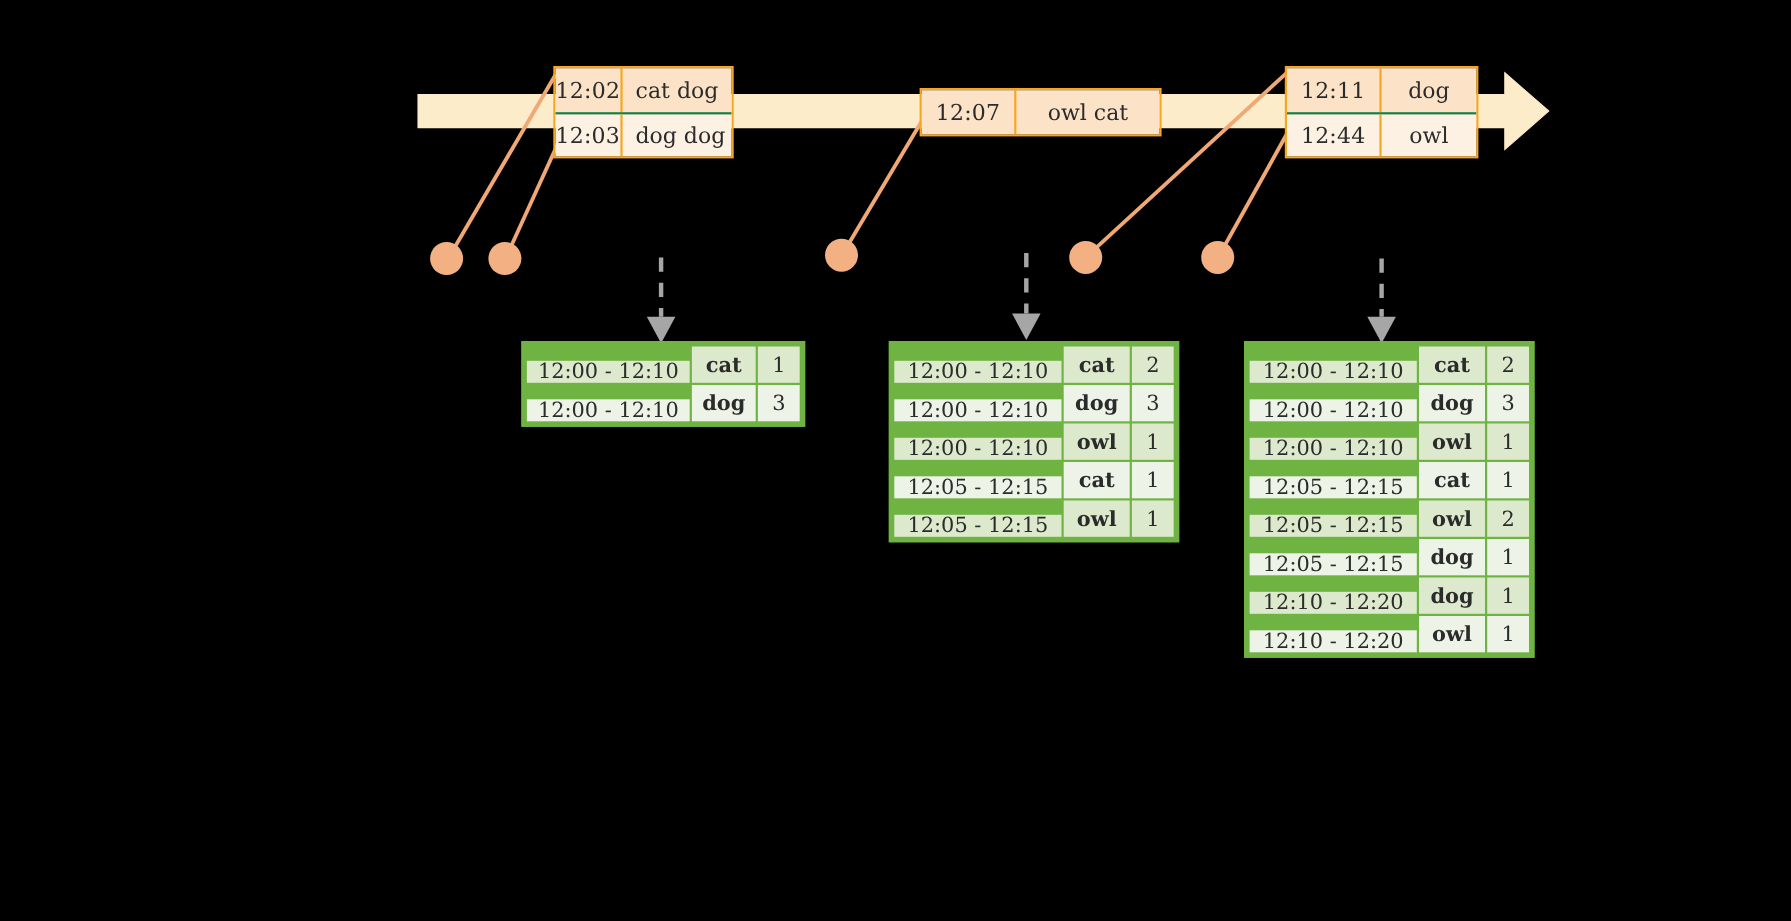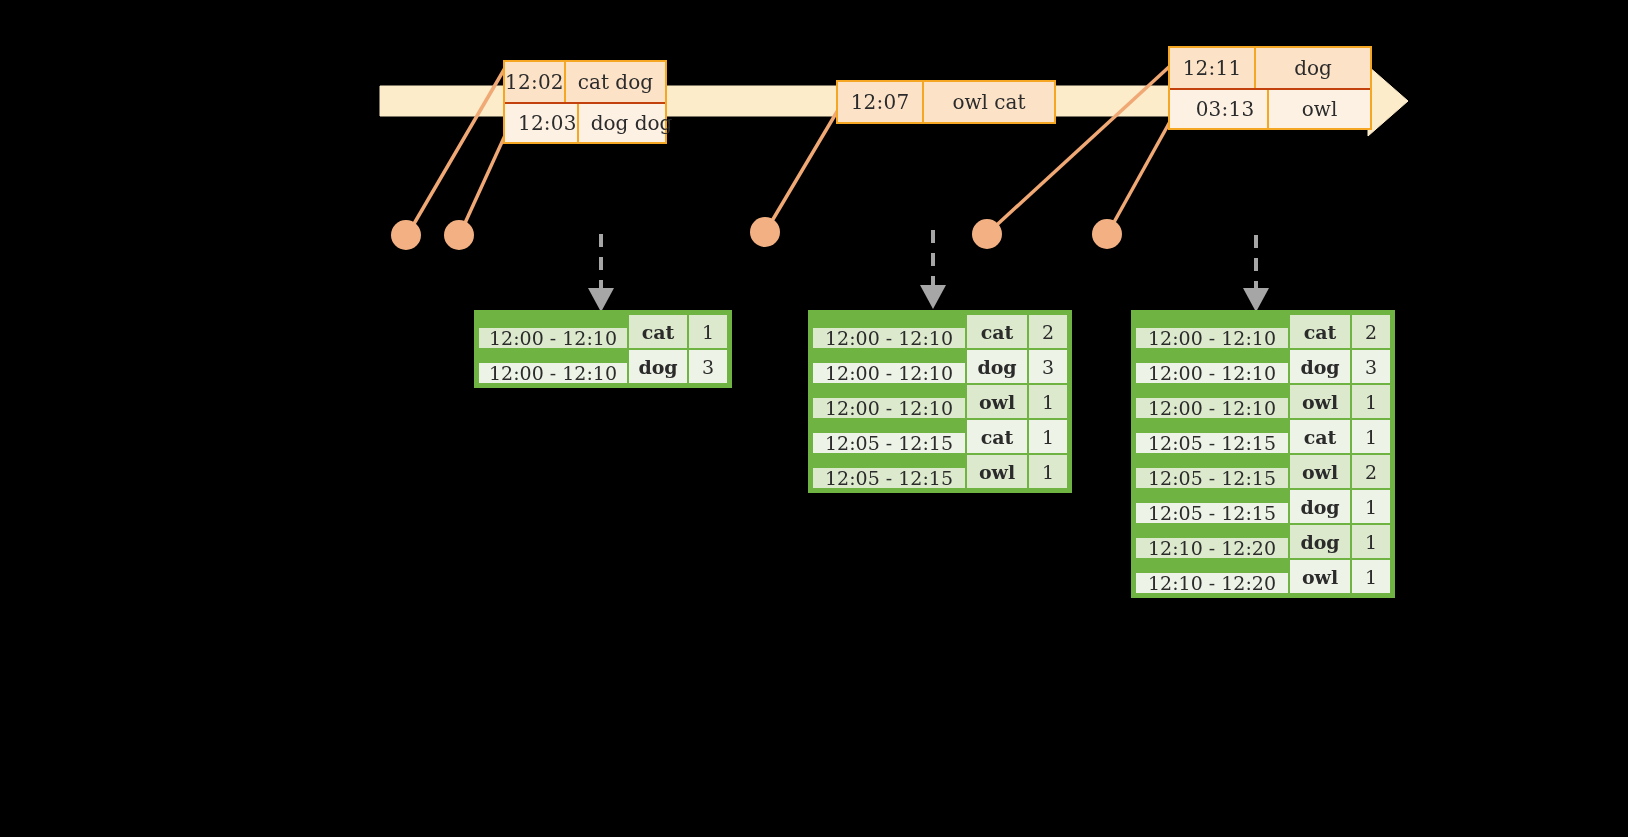--- a/index.html
+++ b/index.html
@@ -39,22 +39,21 @@
     display: flex;
     flex-direction: column;
   }
   .event-row {
     display: flex;
     flex-direction: row;
     height: 40px;
     box-sizing: border-box;
   }
   .event-row + .event-row {
-    border-top: 2px solid #c2410c;
-    padding-left: 13px;
+    border-top: 2px solid #15803d;
   }
   .event-row.shade-dark  { background: #FCE3C8; }
   .event-row.shade-light { background: #FDF1E4; }
 
   .ev-time {
     width: 86px;
     box-sizing: border-box;
     border-right: 2px solid #F5A623;
     display: flex;
     align-items: center;
@@ -162,27 +161,27 @@
     </div>
   </div>
 
   <div class="event-box" style="left:836px; top:80px; width:220px;">
     <div class="event-row shade-dark">
       <div class="ev-time">12:07</div>
       <div class="ev-words">owl cat</div>
     </div>
   </div>
 
-  <div class="event-box" style="left:1168px; top:46px; width:204px;justify-content:space-between;">
+  <div class="event-box" style="left:1168px; top:60px; width:176px;justify-content:space-between;">
     <div class="event-row shade-dark">
       <div class="ev-time">12:11</div>
       <div class="ev-words">dog</div>
     </div>
     <div class="event-row shade-light">
-      <div class="ev-time">03:13</div>
+      <div class="ev-time">12:44</div>
       <div class="ev-words">owl</div>
     </div>
   </div>
 
   <div class="result-table" style="left:474px; top:310px;">
     <div class="res-row shade-dark">
       <div class="res-cell c-window">12:00 - 12:10</div>
       <div class="res-cell c-word">cat</div>
       <div class="res-cell c-count">1</div>
     </div>

